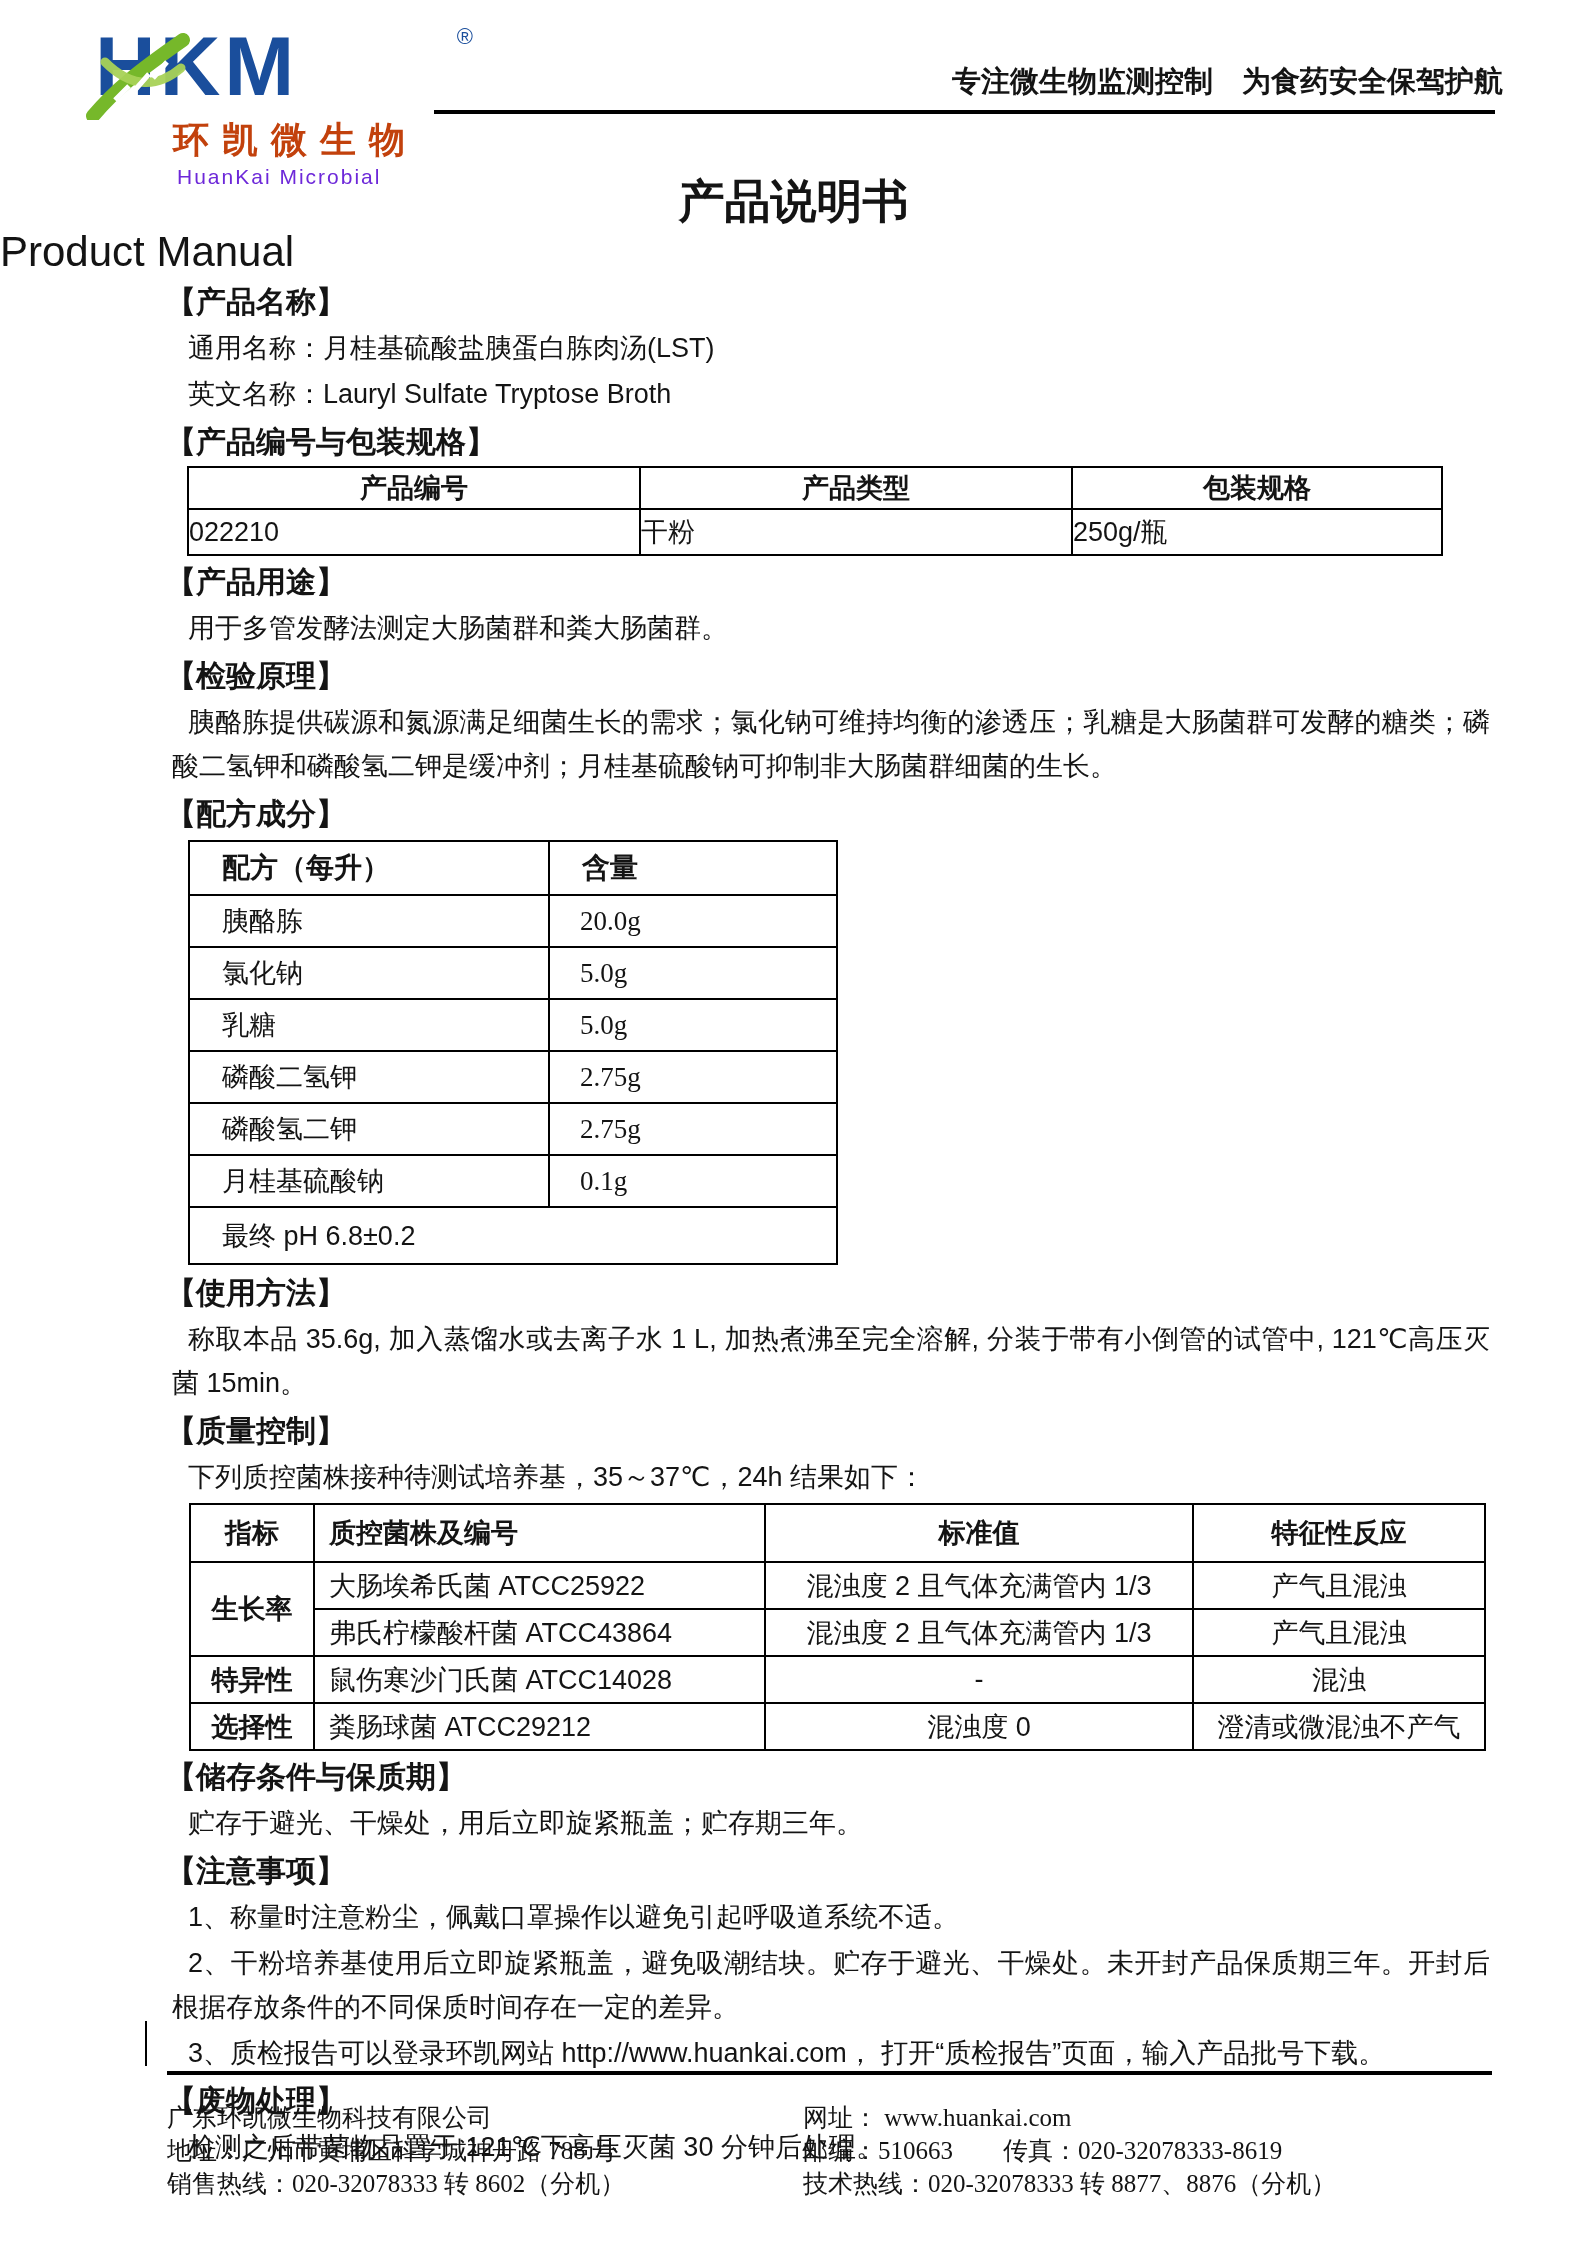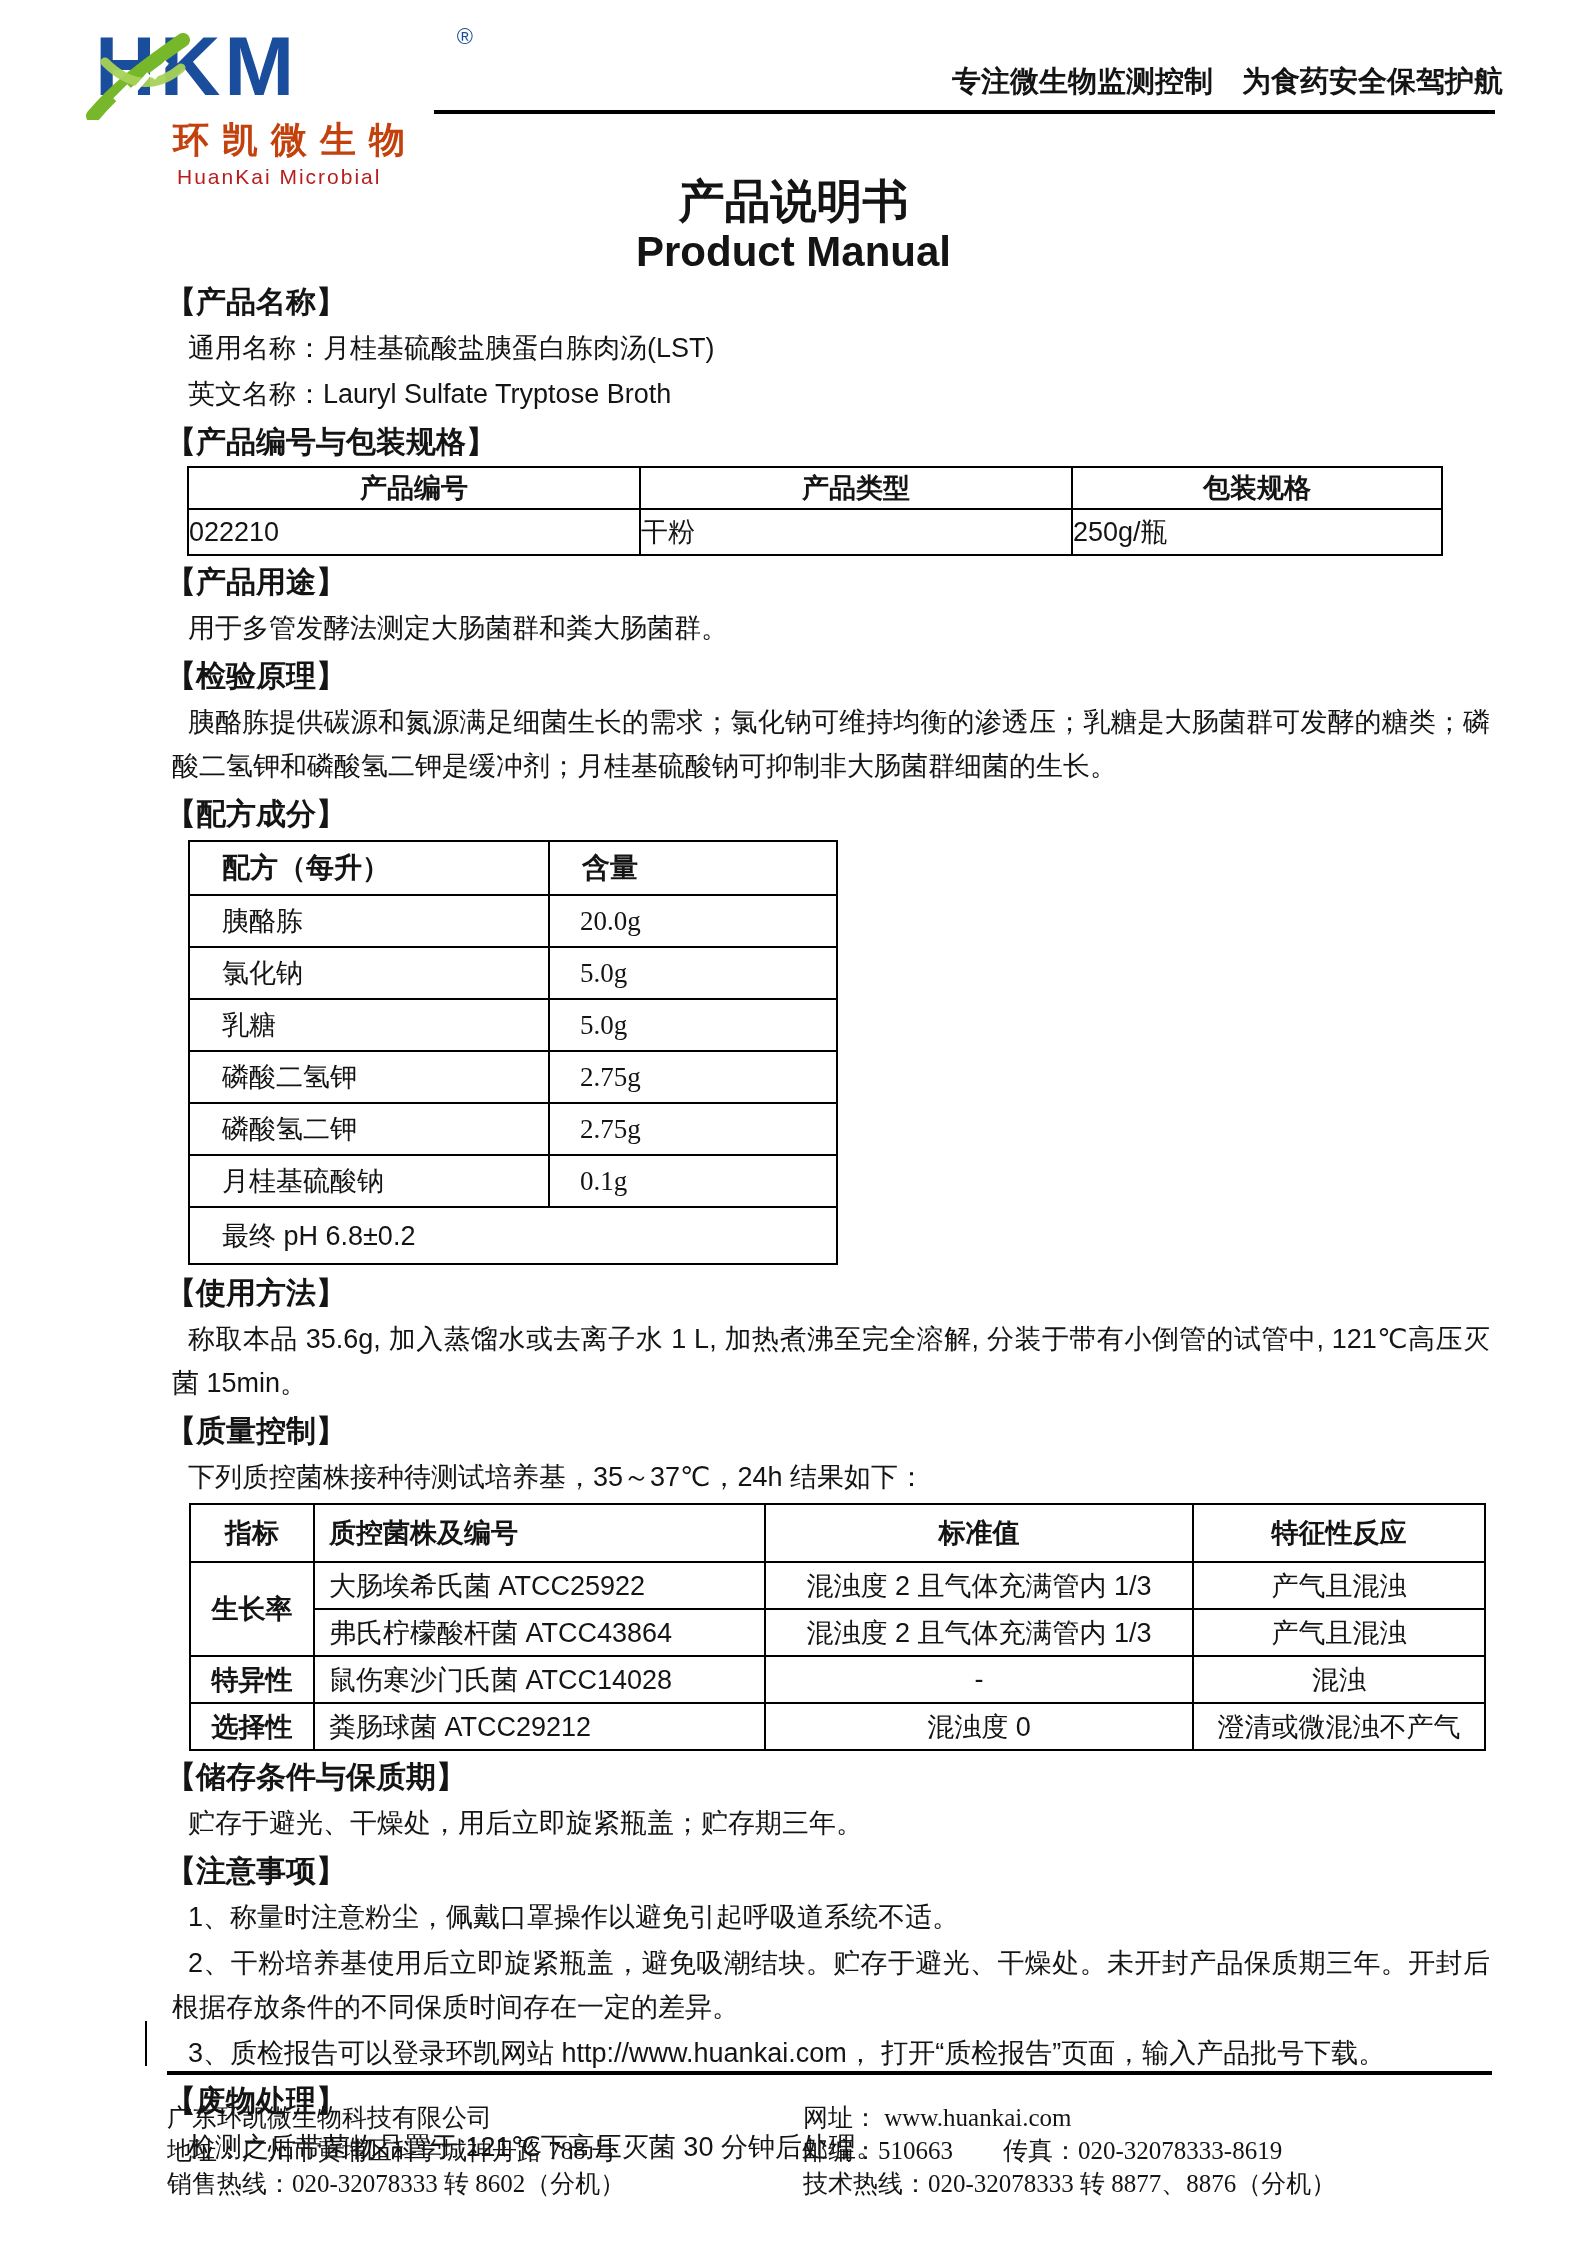--- a/index.html
+++ b/index.html
@@ -14,30 +14,30 @@
   .header { position:relative; height:172px; }
   .logo { position:absolute; left:95px; top:26px; width:350px; }
   .logo-main { position:relative; height:86px; }
   .logo-hkm {
     font-size:84px; font-weight:900; line-height:80px; letter-spacing:4px;
     color:#1a4e9c; font-family:"Liberation Sans",sans-serif;
   }
   .logo-reg { position:absolute; top:-2px; right:-28px; font-size:22px; font-weight:400; color:#1a4e9c; }
   .logo-ribbon { position:absolute; left:-10px; top:2px; }
   .logo-cn { margin:4px 0 0 78px; font-size:36px; font-weight:700; letter-spacing:13px; color:#c2410c; white-space:nowrap; }
-  .logo-en { margin:0 0 0 82px; font-size:21px; letter-spacing:2px; color:#b91c1c; white-space:nowrap; }
+  .logo-en { margin:0 0 0 82px; font-size:21px; letter-spacing:2px; color:#6d28d9; white-space:nowrap; }
   .tagline {
     position:absolute; right:84px; top:62px;
     font-size:29px; font-weight:700; color:#141414; white-space:nowrap;
   }
   .header-rule { position:absolute; left:434px; right:92px; top:110px; height:4px; background:#000; }
 
   
   .title-cn { margin:2px 0 0; text-align:center; font-size:46px; font-weight:700; line-height:54px; }
-  .title-en { margin:0; text-align:center; font-size:42px; font-weight:700; line-height:48px; }
+  .title-en { margin:0; text-align:left; font-size:42px; font-weight:400; line-height:48px; }
 
   
   .content { padding:0 97px 0 172px; }
   .sec { font-size:30px; font-weight:700; line-height:40px; margin:6px 0 4px -6px; }
   .body-p { font-size:27px; line-height:44px; margin:2px 0; text-indent:16px; text-align:justify; }
 
   table { border-collapse:collapse; table-layout:fixed; }
   th,td { border:2px solid #000; font-size:27px; padding:0; }
 
   

